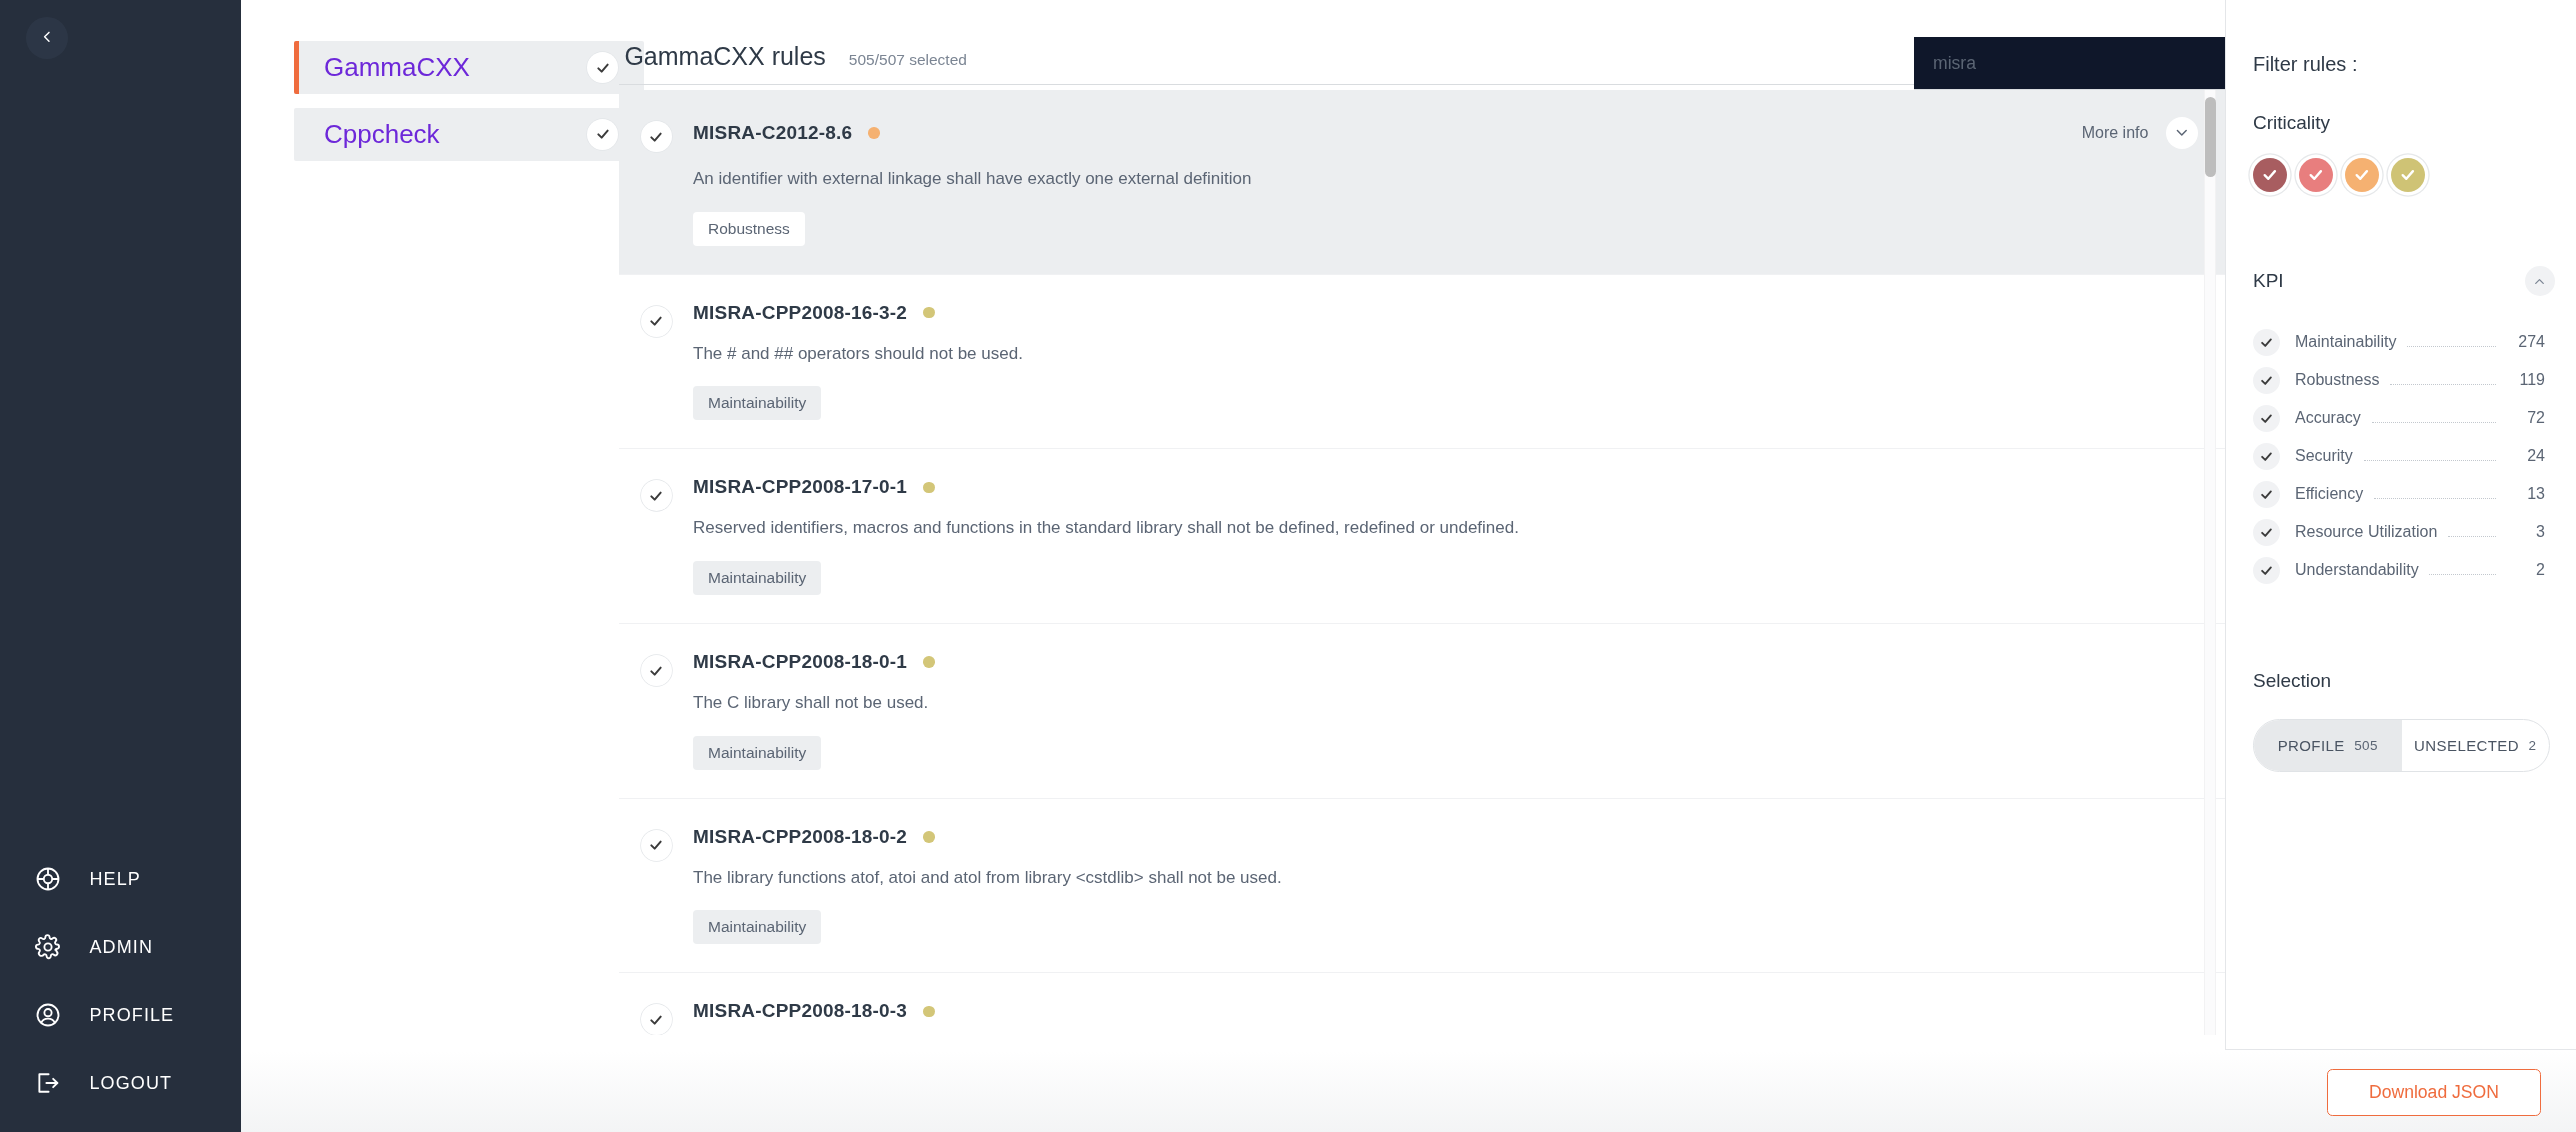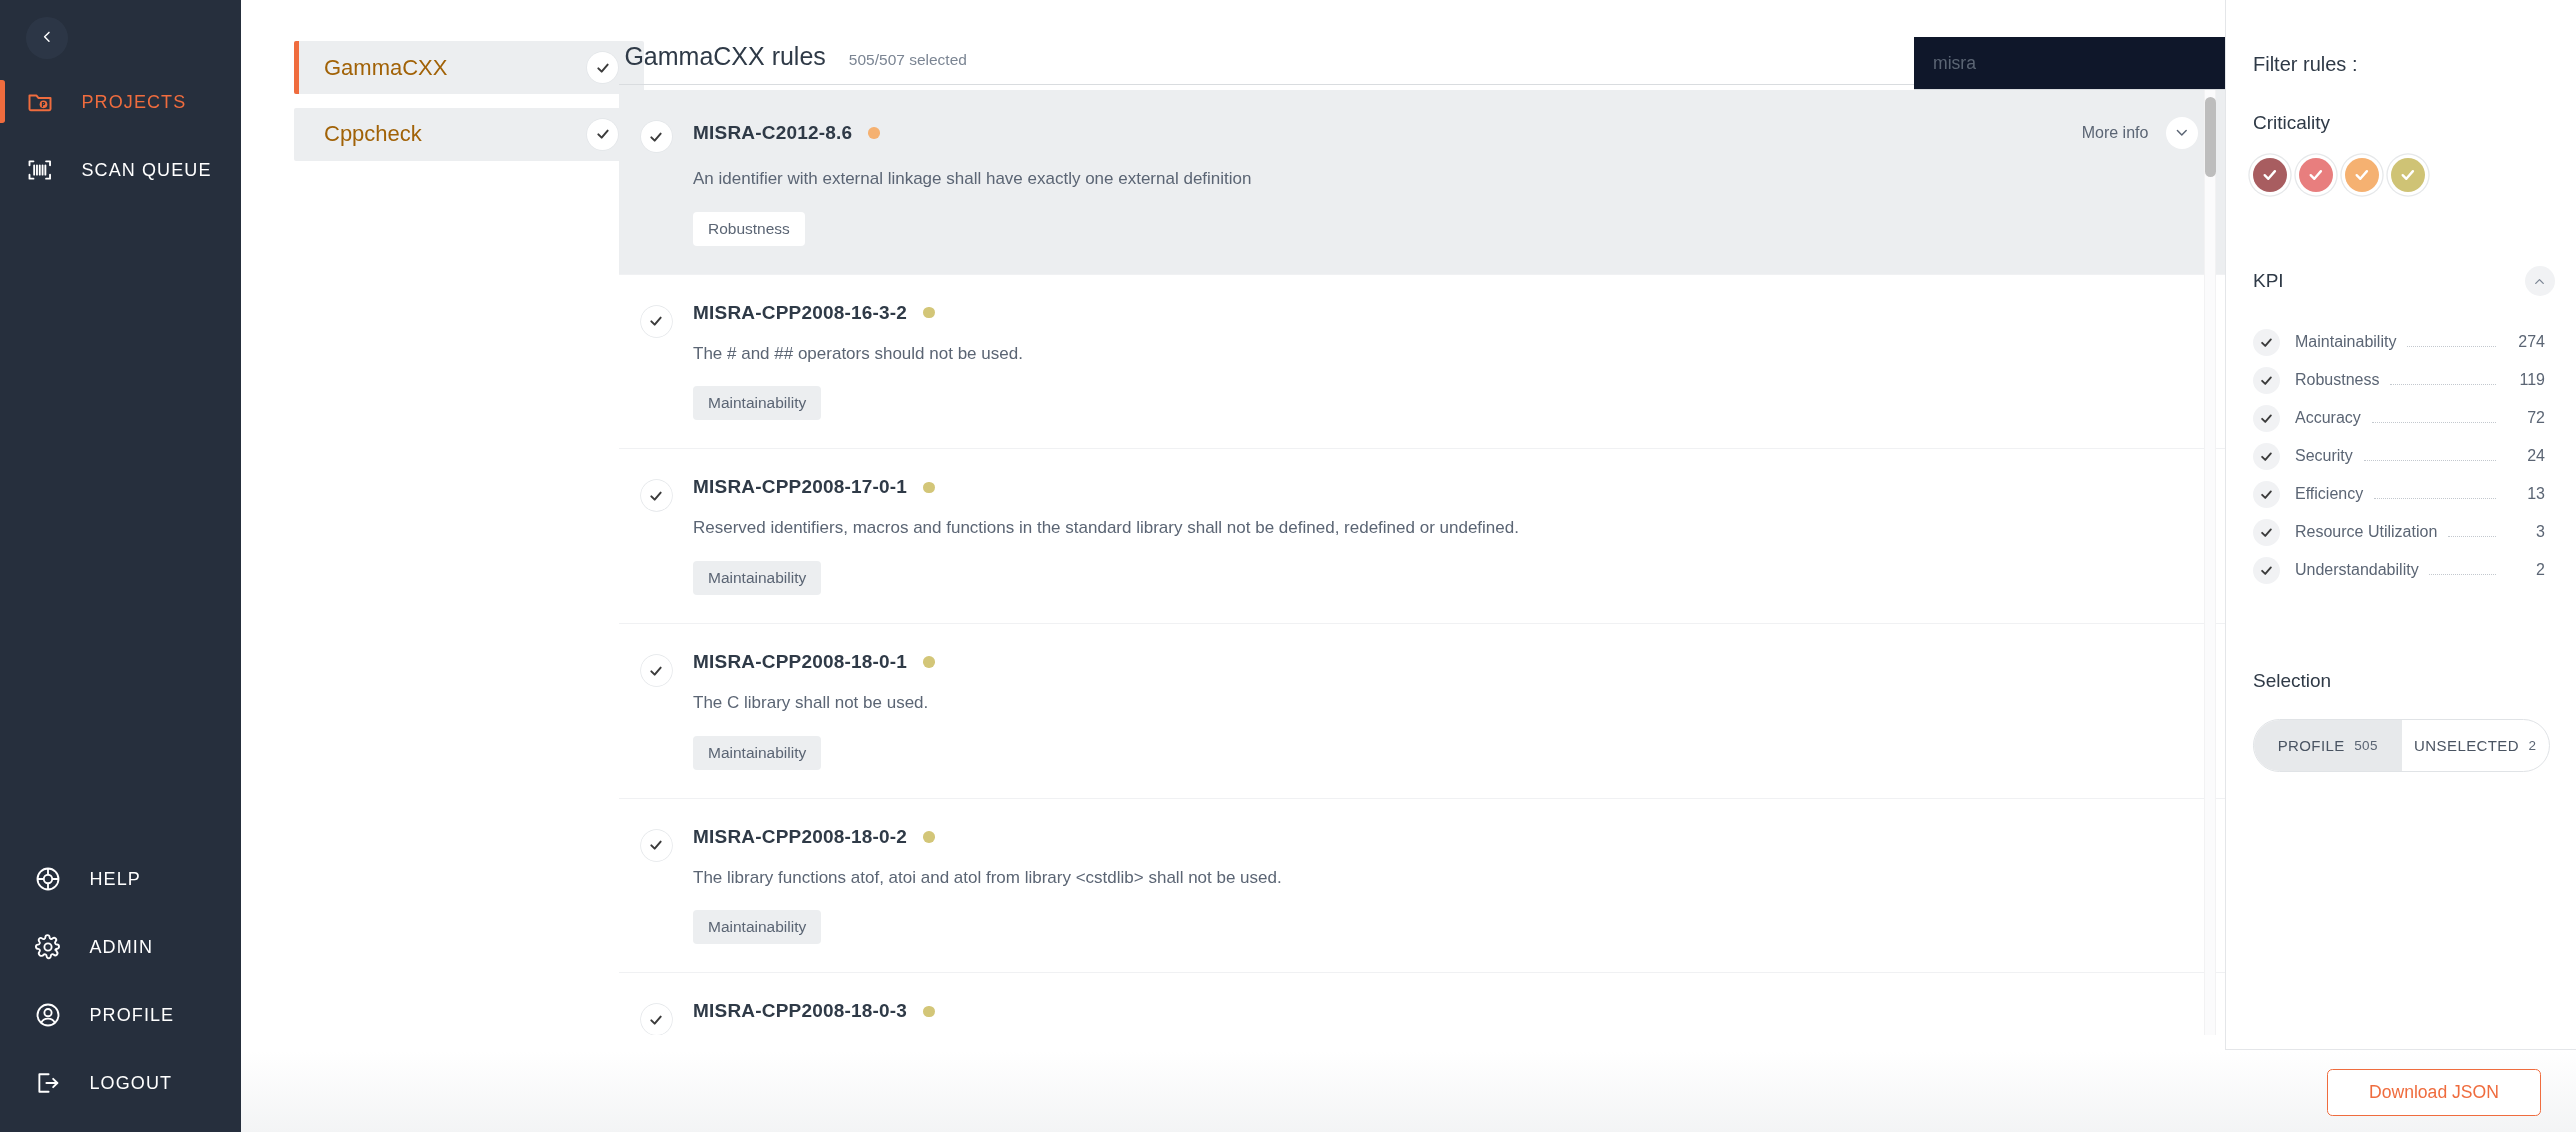--- a/index.html
+++ b/index.html
@@ -51,21 +51,21 @@
   .proj-item {
     position: relative; width: 350px; height: 53px;
     background: #eceef0; border-radius: 2px;
     display: flex; align-items: center; justify-content: space-between;
     padding: 0 26px 0 30px; margin-bottom: 13.5px; cursor: pointer;
   }
   .proj-item.active::before {
     content: ""; position: absolute; left: 0; top: 0;
     width: 5.4px; height: 53px; background: #ef6c3e; border-radius: 2px 0 0 2px;
   }
-  .proj-name { font-size: 22px; color: #a16207; }
+  .proj-name { font-size: 26px; color: #6d28d9; }
   .check-circle {
     width: 31px; height: 31px; border-radius: 50%;
     background: #ffffff; display: flex; align-items: center; justify-content: center;
     box-shadow: 0 0 0 0.7px #e2e5e8;
   }
   .check-circle svg { width: 16px; height: 16px; }
 
   
   .rules-col { flex: 1 1 auto; padding: 37px 0 0 0; position: relative; min-width: 0; }
   .rules-head { display: flex; align-items: center; padding-right: 0; }
@@ -190,47 +190,20 @@
   <aside class="sidebar">
 
     <div class="collapse-btn">
       <span>
         <svg viewBox="0 0 24 24" fill="none" stroke="#ffffff" stroke-width="2" stroke-linecap="round" stroke-linejoin="round">
           <polyline points="15 18 9 12 15 6"></polyline>
         </svg>
       </span>
     </div>
 
-    <nav class="nav-top">
-
-      <div class="nav-item active">
-        <span class="ic">
-          <svg viewBox="0 0 24 24" fill="none" stroke="#ef6c3e" stroke-width="1.7" stroke-linecap="round" stroke-linejoin="round">
-            <path d="M3 6.5h6l1.6 2H21v9.5a1 1 0 0 1-1 1H4a1 1 0 0 1-1-1z"></path>
-            <circle cx="15" cy="14" r="3.3" fill="#ef6c3e" stroke="none"></circle>
-            <path d="M14.1 15.8v-3.3h1.1a.85.85 0 0 1 0 1.7h-1.1" stroke="#262f3d" stroke-width="1"></path>
-          </svg>
-        </span>
-        <span class="lbl">PROJECTS</span>
-      </div>
-
-      <div class="nav-item">
-        <span class="ic">
-          <svg viewBox="0 0 24 24" fill="none" stroke="#ffffff" stroke-width="1.6" stroke-linecap="round" stroke-linejoin="round">
-            <path d="M3 8V4.6h3.4"></path>
-              <path d="M20.6 8V4.6h-3.4"></path>
-            <path d="M3 16v3.4h3.4"></path>
-              <path d="M20.6 16v3.4h-3.4"></path>
-            <path d="M7 8v8M9.4 8v8M11.8 8v8M14.2 8v8M16.6 8v8"></path>
-          </svg>
-        </span>
-        <span class="lbl">SCAN QUEUE</span>
-      </div>
-
-    </nav>
 
     <nav class="nav-bottom">
 
       <div class="nav-item">
         <span class="ic">
           <svg viewBox="0 0 24 24" fill="none" stroke="#ffffff" stroke-width="1.6">
             <circle cx="12" cy="12" r="9"></circle>
             <circle cx="12" cy="12" r="3.6"></circle>
             <path d="M12 3v5.4M12 15.6V21M3 12h5.4M15.6 12H21"></path>
           </svg>

